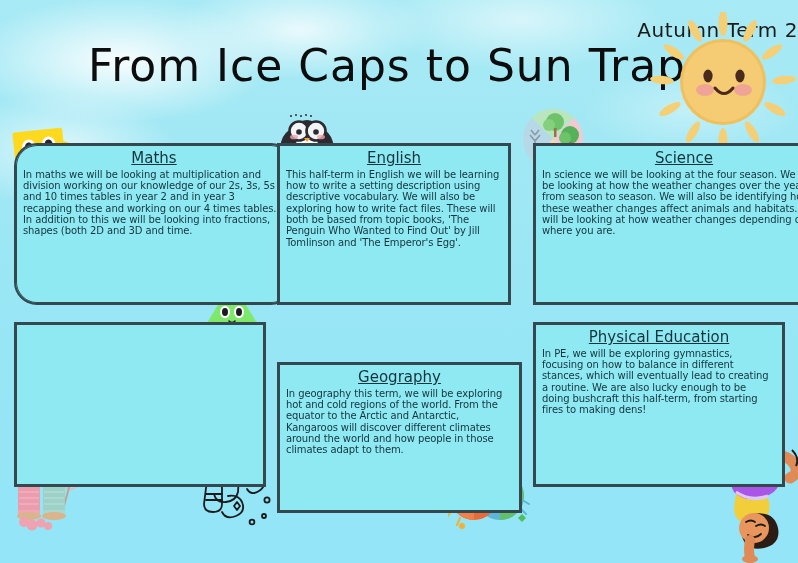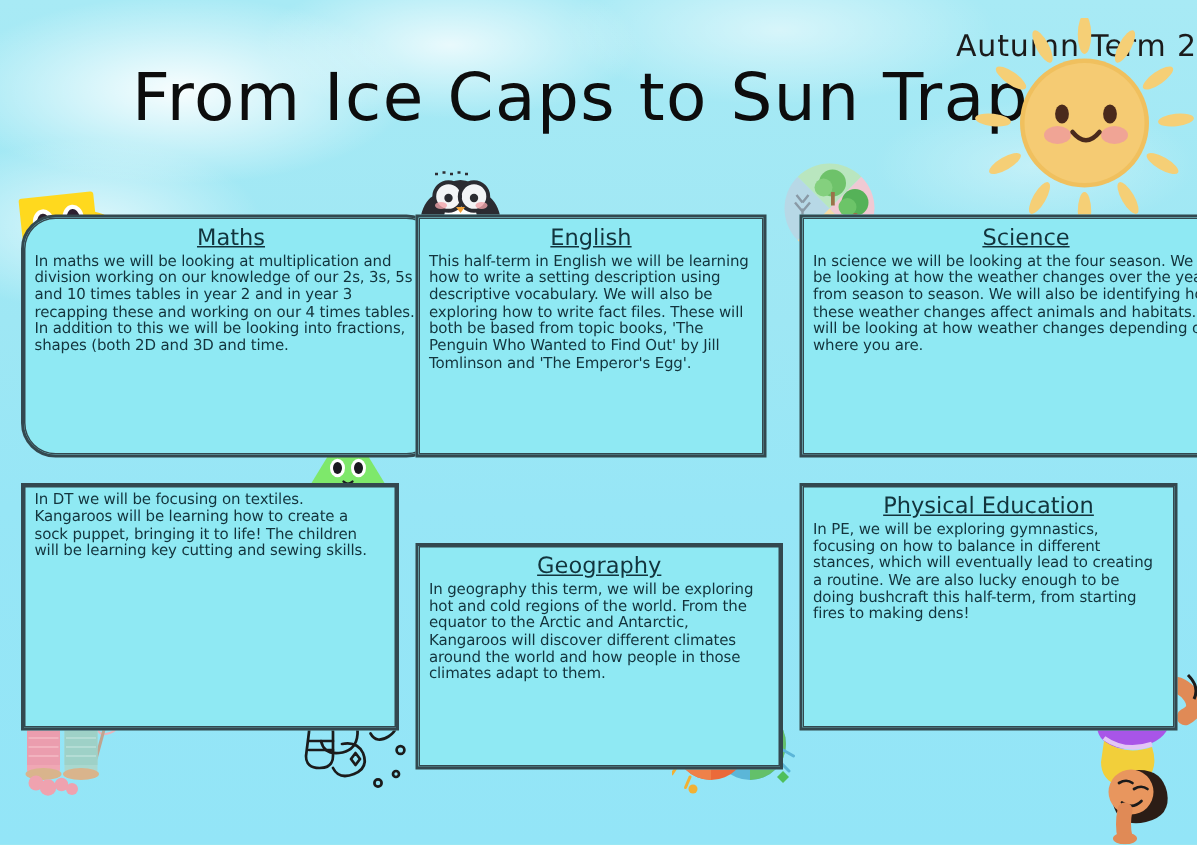--- a/index.html
+++ b/index.html
@@ -316,21 +316,20 @@
       <span class="subj">English</span>
       <span class="body">This half-term in English we will be learning how to write a setting description using descriptive vocabulary. We will also be exploring how to write fact files. These will both be based from topic books, 'The Penguin Who Wanted to Find Out' by Jill Tomlinson and 'The Emperor's Egg'.</span>
     </div>
 
     <div class="box" id="box-science">
       <span class="subj">Science</span>
       <span class="body">In science we will be looking at the four season. We will be looking at how the weather changes over the year from season to season. We will also be identifying how these weather changes affect animals and habitats. We will be looking at how weather changes depending on where you are.</span>
     </div>
 
     <div class="box" id="box-dt">
-      <span class="body">In DT we will be focusing on textiles. Kangaroos will be learning how to create a sock puppet, bringing it to life! The children will be learning key cutting and sewing skills.</span>
     </div>
 
     <div class="box" id="box-geog">
       <span class="subj">Geography</span>
       <span class="body">In geography this term, we will be exploring hot and cold regions of the world. From the equator to the Arctic and Antarctic, Kangaroos will discover different climates around the world and how people in those climates adapt to them.</span>
     </div>
 
     <div class="box" id="box-pe">
       <span class="subj">Physical Education</span>
       <span class="body">In PE, we will be exploring gymnastics, focusing on how to balance in different stances, which will eventually lead to creating a routine. We are also lucky enough to be doing bushcraft this half-term, from starting fires to making dens!</span>

